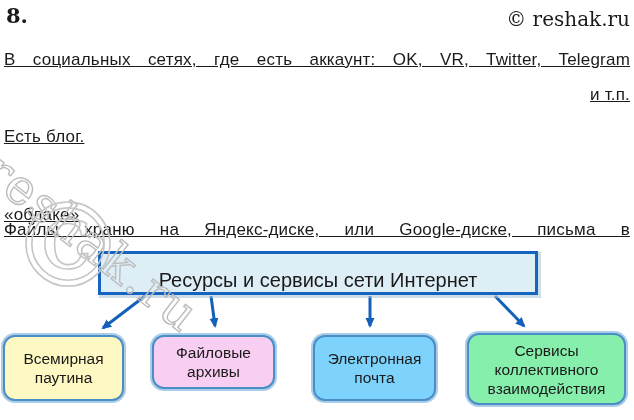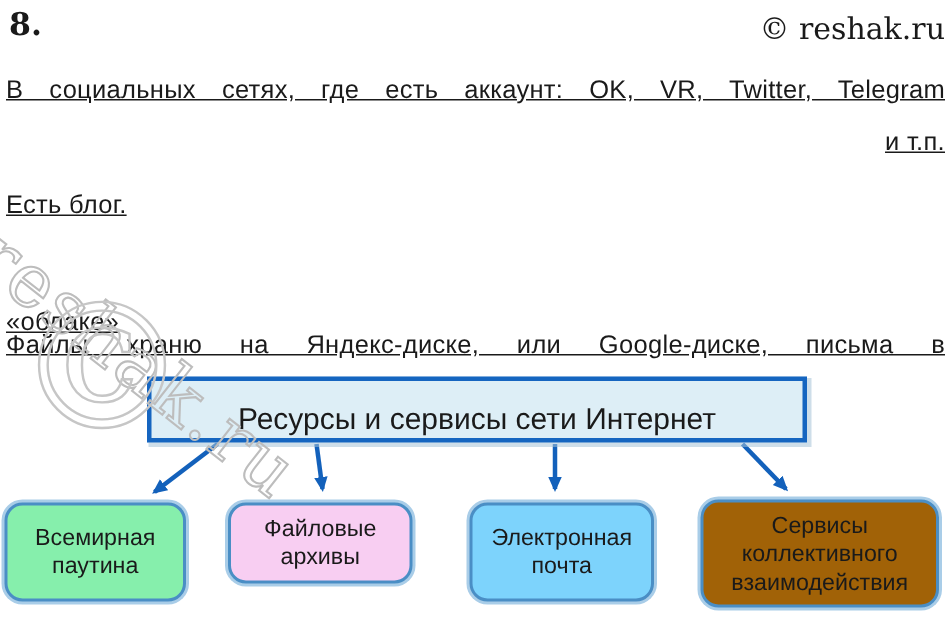--- a/index.html
+++ b/index.html
@@ -82,24 +82,24 @@
     <marker id="ah" markerWidth="14" markerHeight="12" refX="8" refY="4.5" orient="auto" markerUnits="userSpaceOnUse">
       <path class="arrowhead" d="M0,0 L10,4.5 L0,9 Z"></path>
     </marker>
   </defs>
   <line x1="145" y1="296" x2="103" y2="328" marker-end="url(#ah)"></line>
   <line x1="211" y1="296" x2="215" y2="326" marker-end="url(#ah)"></line>
   <line x1="370" y1="296" x2="370" y2="326" marker-end="url(#ah)"></line>
   <line x1="495" y1="296" x2="524" y2="326" marker-end="url(#ah)"></line>
 </svg>
 
-<div class="abs child-box b1" style="background: #86efac;">
+<div class="abs child-box b1" style="background: #fef9c3;">
   <span>Всемирная паутина</span>
 </div>
 <div class="abs child-box b2" style="background: rgb(248, 206, 242);">
   <span>Файловые архивы</span>
 </div>
 <div class="abs child-box b3" style="background: #7dd3fc;">
   <span>Электронная почта</span>
 </div>
-<div class="abs child-box b4" style="background: #a16207;">
+<div class="abs child-box b4" style="background: #86efac;">
   <span>Сервисы коллективного взаимодействия</span>
 </div>
 
 </body></html>

